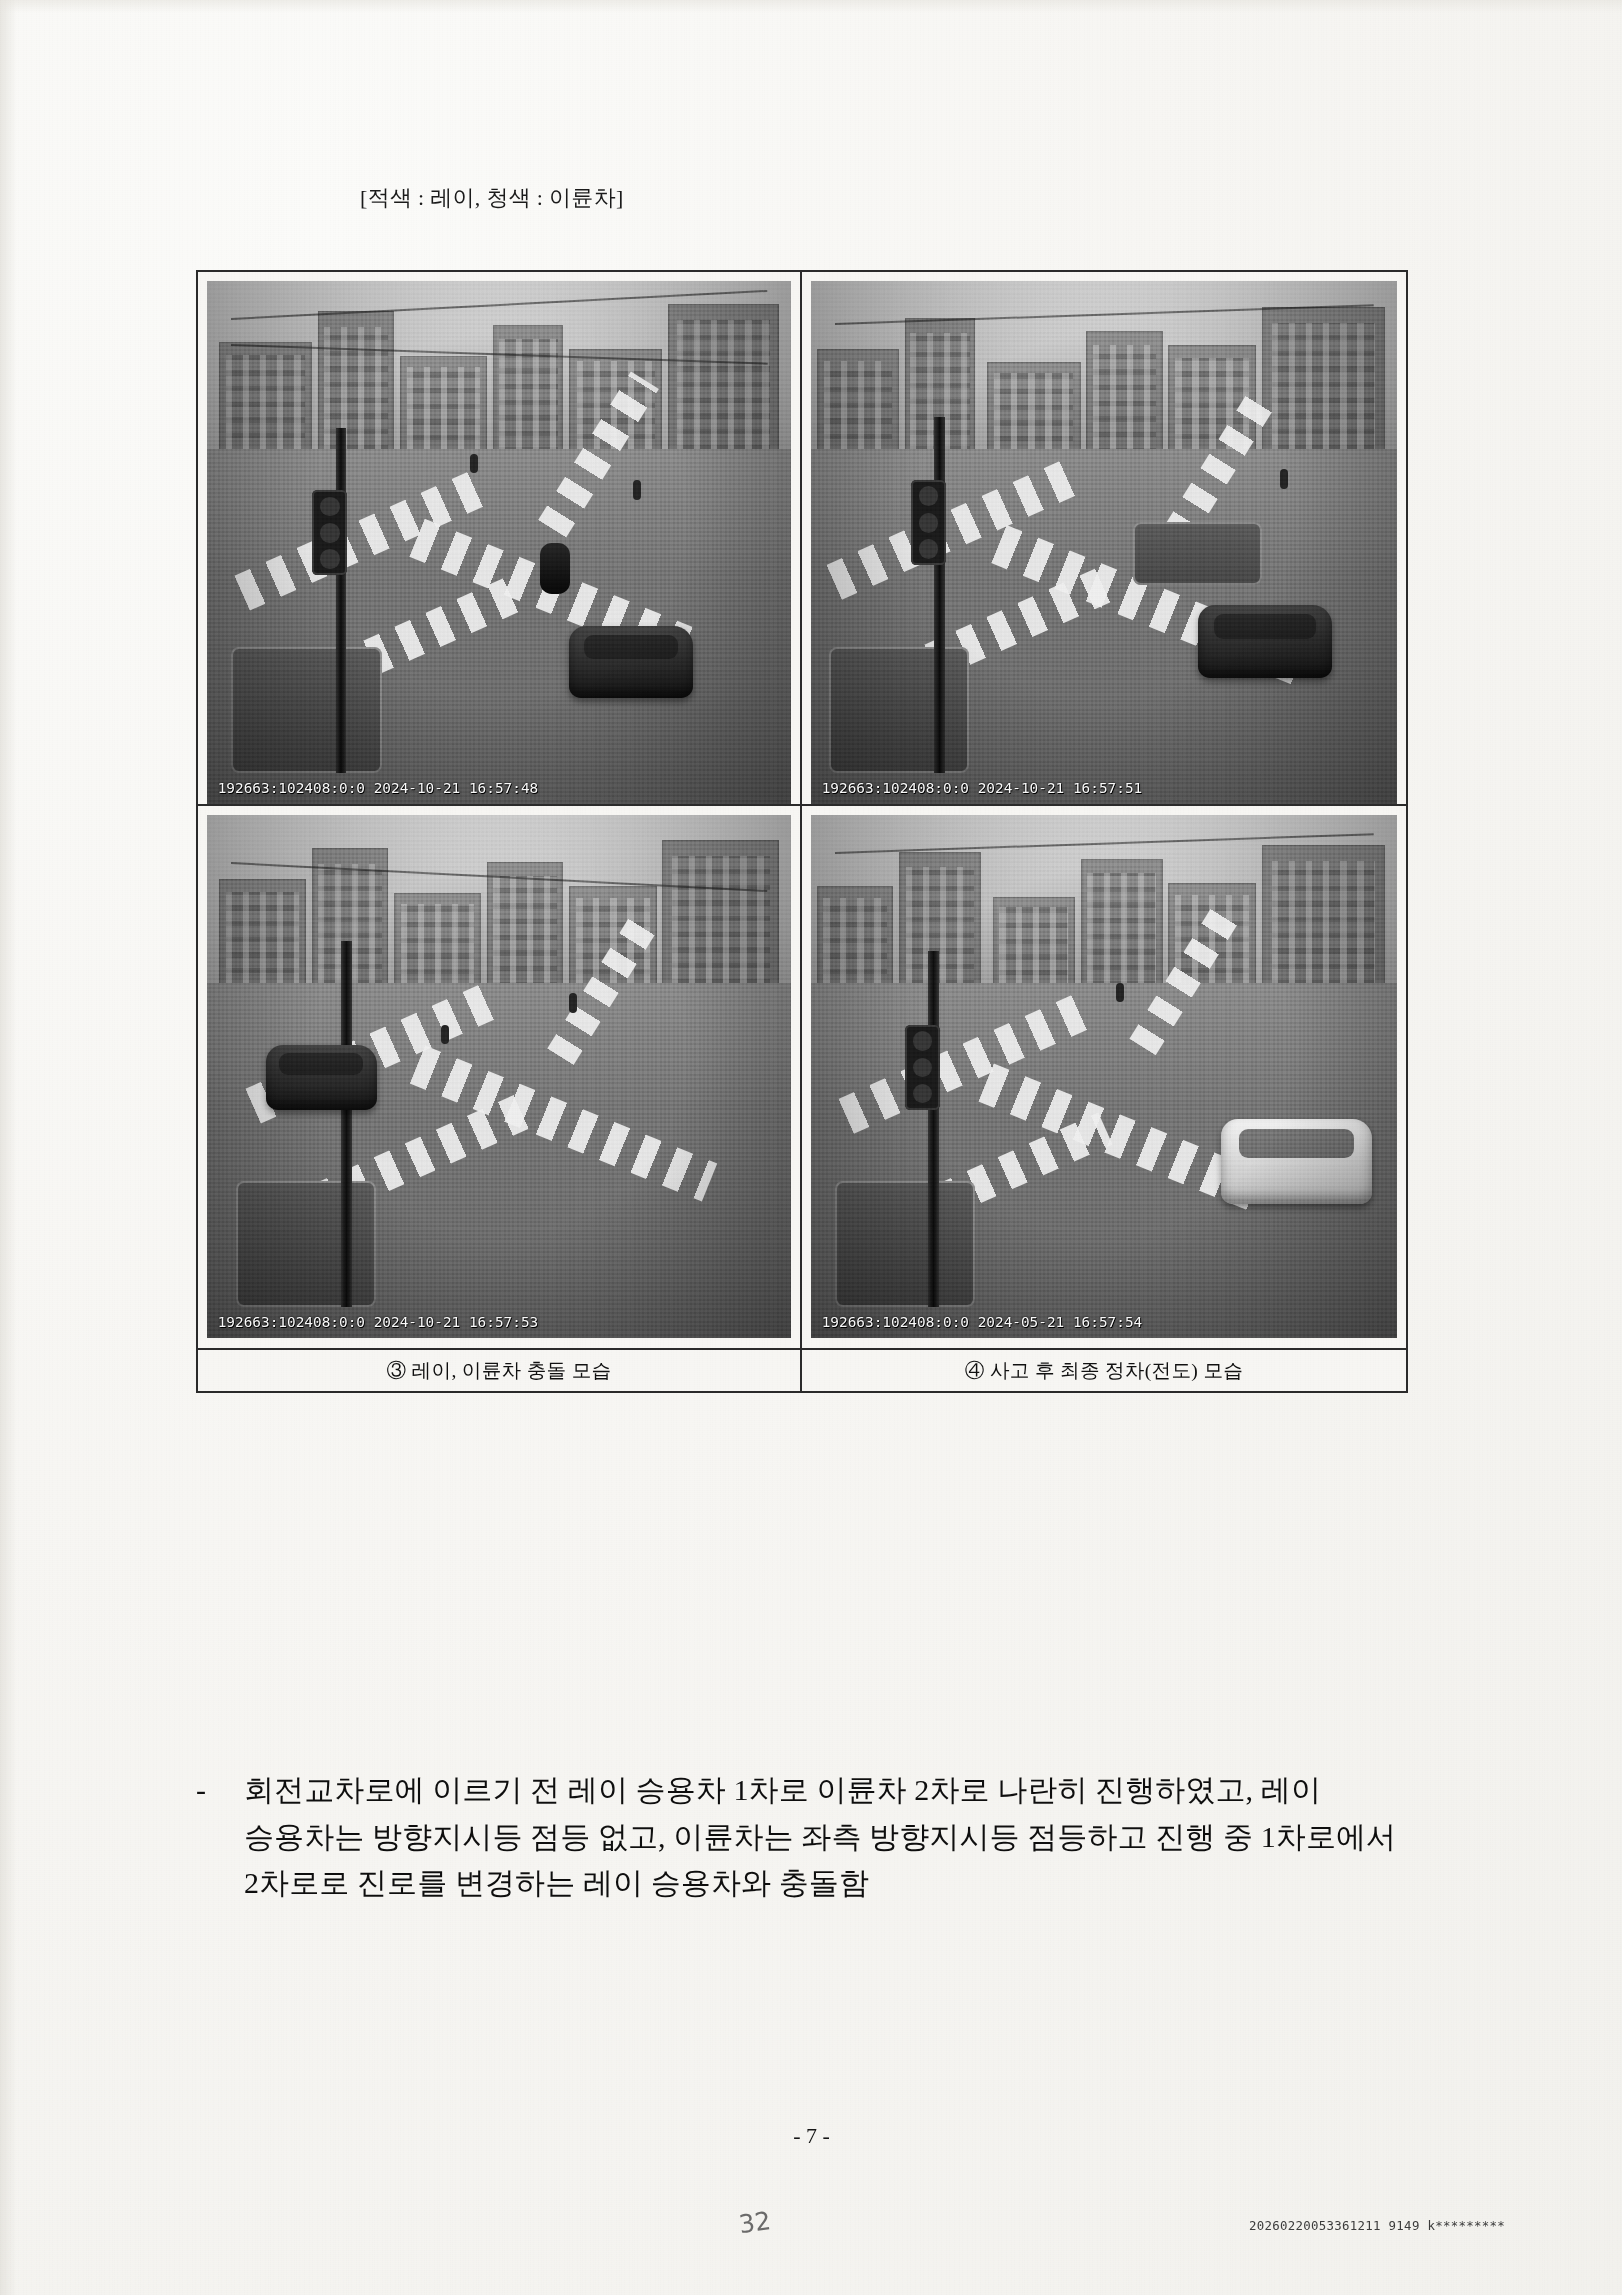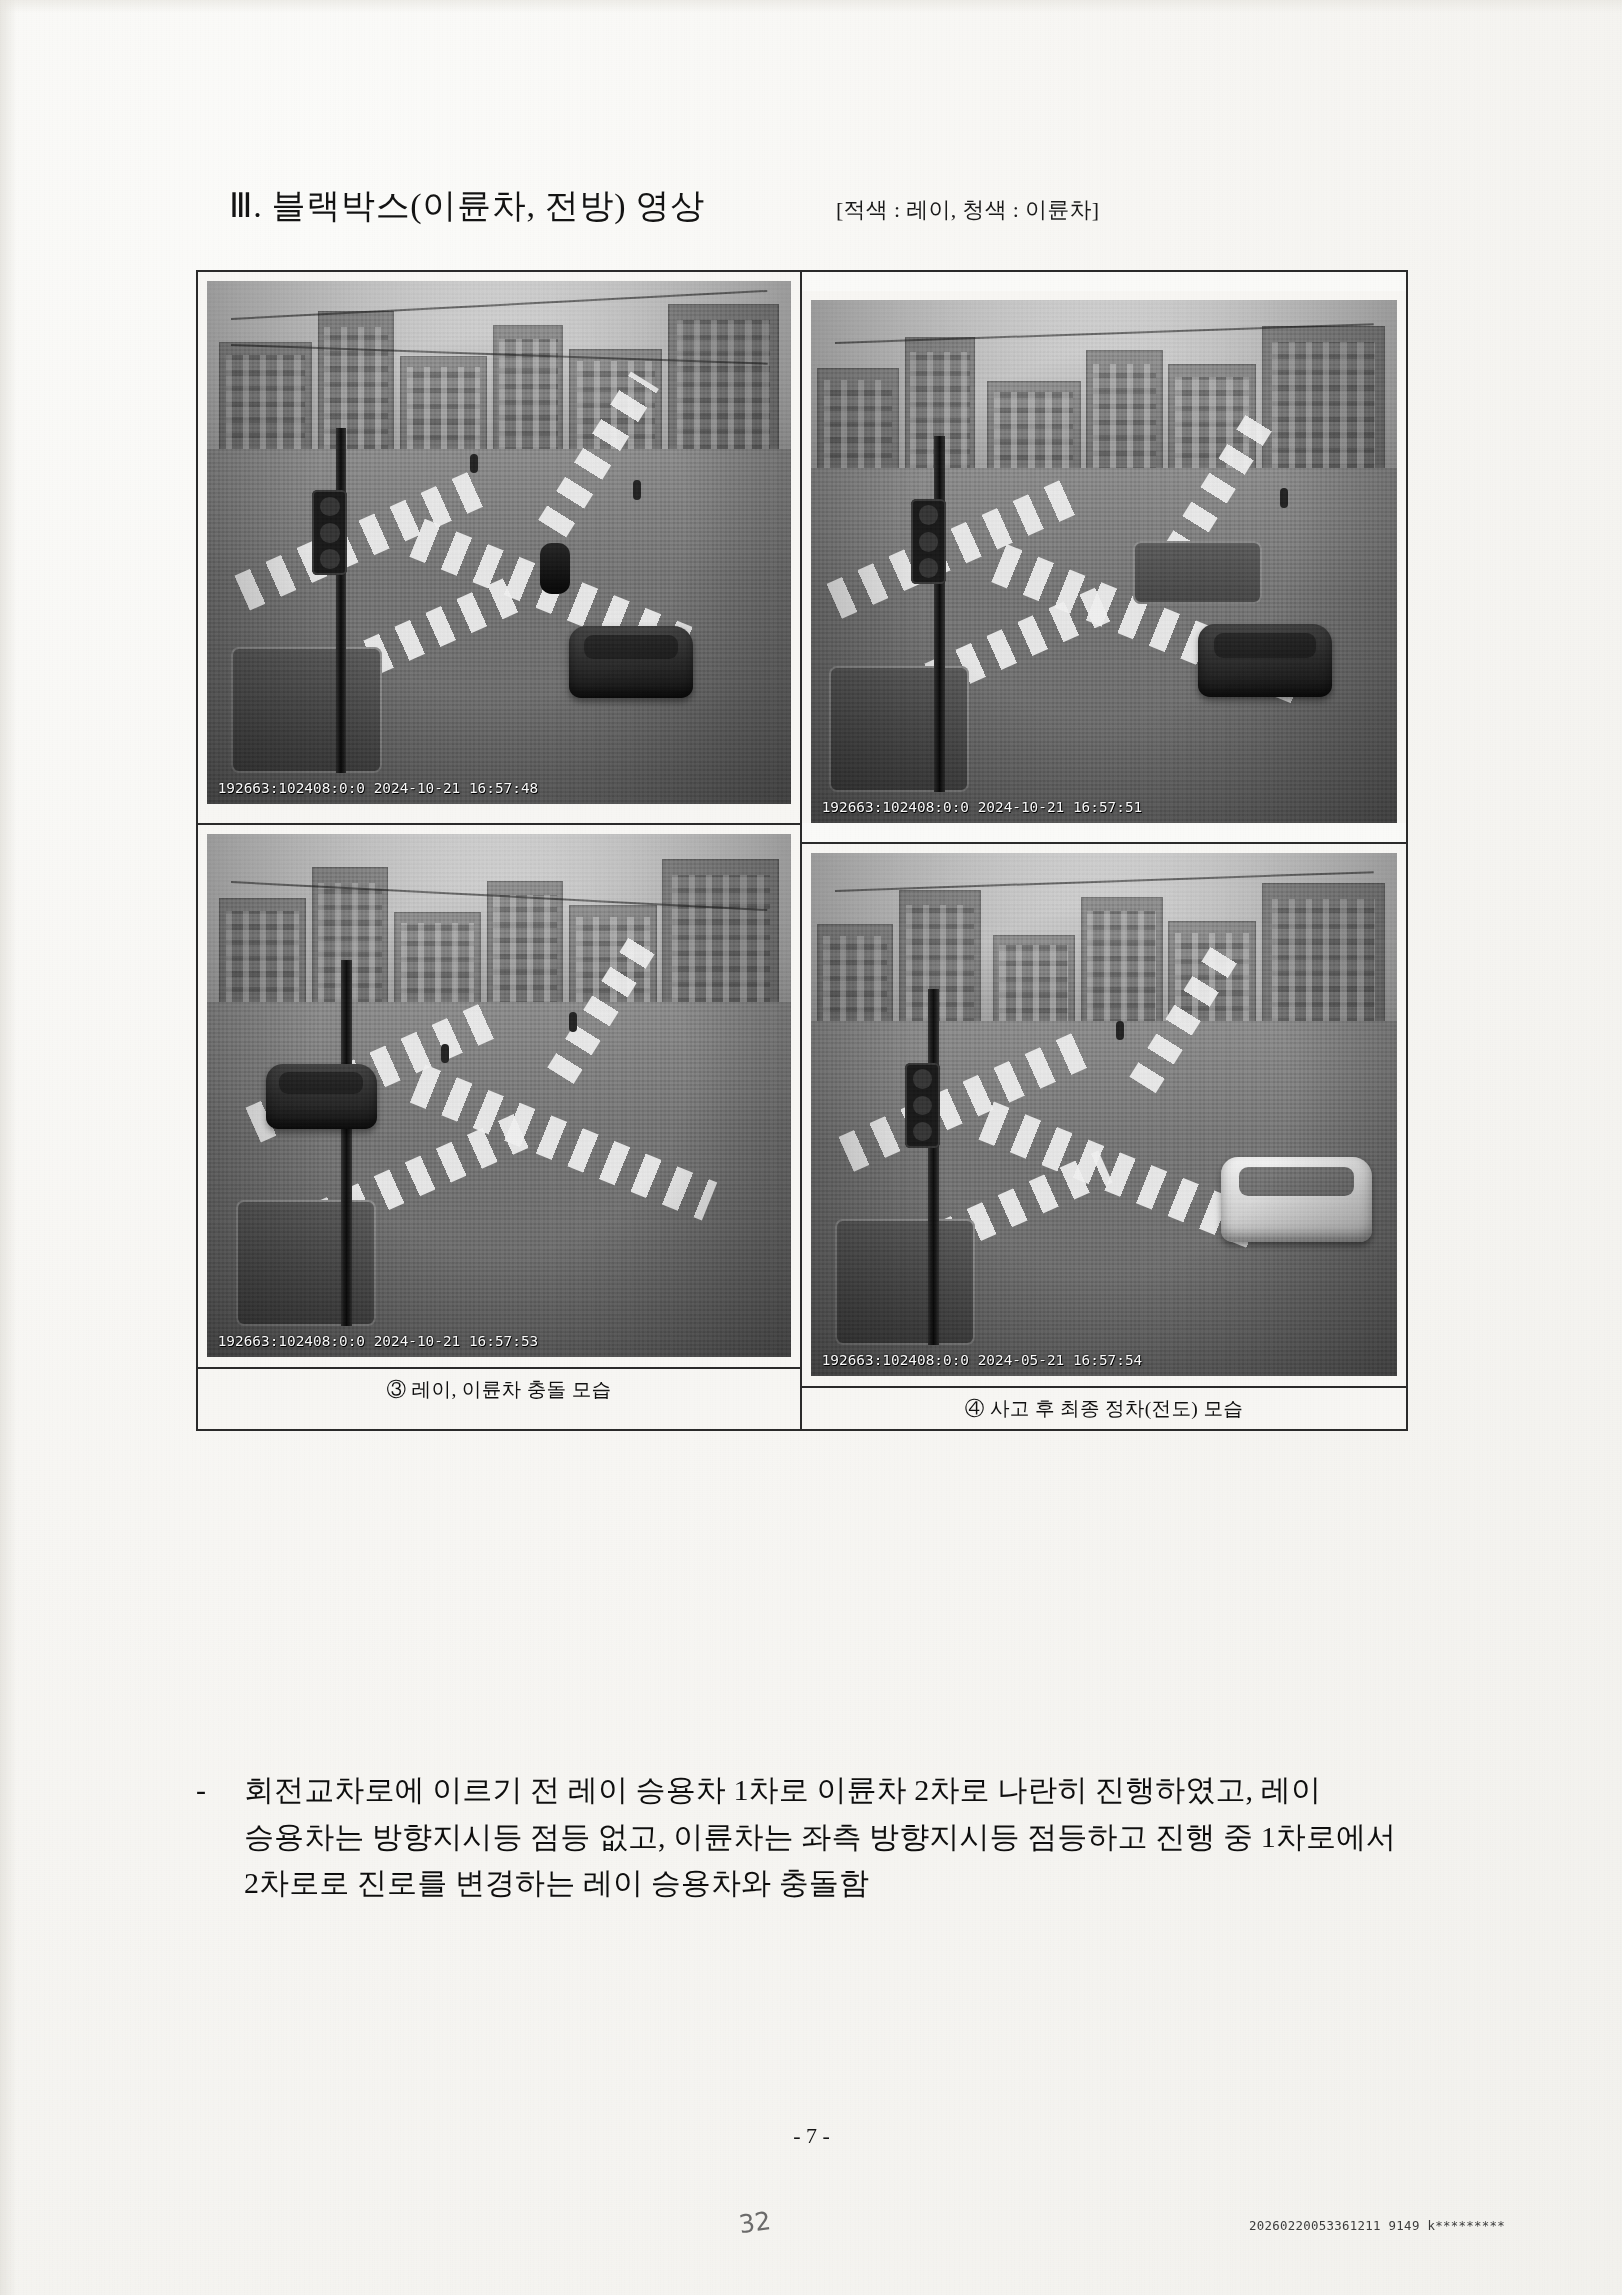--- a/index.html
+++ b/index.html
@@ -80,21 +80,21 @@
     display: flex;
     width: 100%;
   }
   .photo-cell {
     width: 50%;
     box-sizing: border-box;
     border-right: 2px solid #2b2b2b;
     padding: 9.2px 9.2px 0 9.2px;
     background: #f7f6f3;
   }
-  .photo-cell:last-child { border-right: none; margin-top: 19px; }
+  .photo-cell:last-child { border-right: none; }
   .photo-row + .photo-row .photo-cell { border-top: 2px solid #2b2b2b; }
 
   .frame {
     position: relative;
     width: 100%;
     height: 523px;
     overflow: hidden;
     background: #6f6f6f;
     filter: grayscale(1) contrast(1.08);
   }
@@ -279,21 +279,20 @@
   }
 </style>
 </head>
 <body>
 
 <div class="page">
   <div class="sheet-edge-left"></div>
   <div class="sheet-edge-top"></div>
 
   <div class="header">
-    <div class="doc-title">Ⅲ. 블랙박스(이륜차, 전방) 영상</div>
     <div class="legend-note">[적색 : 레이, 청색 : 이륜차]</div>
   </div>
 
   <div class="photo-table">
 
     <div class="photo-row">
 
       <div class="photo-cell">
         <div class="frame">
           <div class="sky"></div>

